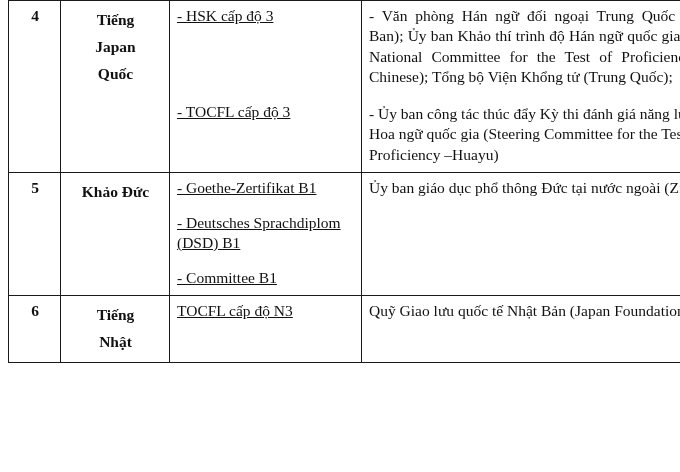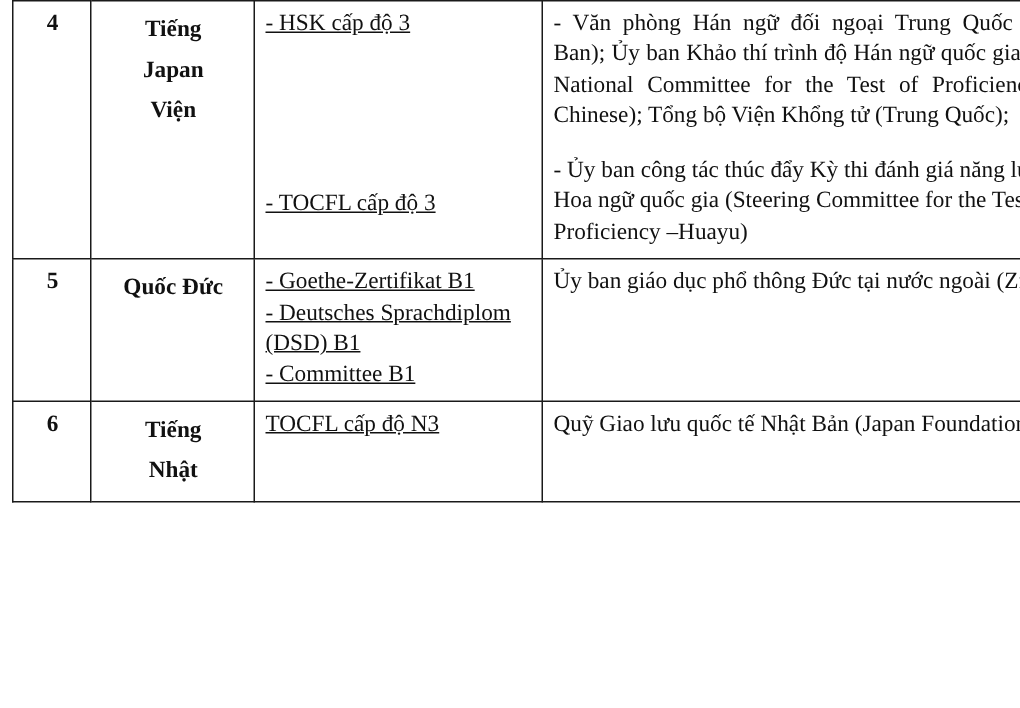--- a/index.html
+++ b/index.html
@@ -45,54 +45,54 @@
     text-align: center;
     line-height: 1.75;
   }
   .lang-cell .line { display: block; }
   .num-cell {
     font-weight: bold;
     text-align: center;
   }
   .just { text-align: justify; text-align-last: left; }
   .cert-block p { margin: 0; }
-  .cert-block p.sp { }
-  .cert-block p.sp-big { margin-top: 100px; }
+  .cert-block p.sp { margin-top: 14px; }
+  .cert-block p.sp-big { margin-top: 76px; }
   .org-block p { margin: 0; }
   .org-block p.sp { margin-top: 16px; }
   .row-4 td { padding-top: 6px; }
 </style>
 </head>
 <body>
 
 <div class="page">
   <table class="doc-table">
     <tbody>
 
       <tr class="row-4">
         <td class="col-no num-cell">4</td>
         <td class="col-lang lang-cell">
           <span class="line">Tiếng</span>
           <span class="line">Japan</span>
-          <span class="line">Viện</span>
+          <span class="line">Quốc</span>
         </td>
         <td class="col-cert cert-block">
           <p>- HSK cấp độ 3</p>
           <p class="sp-big">- TOCFL cấp độ 3</p>
         </td>
         <td class="col-org org-block">
           <p class="just">- Văn phòng Hán ngữ đối ngoại Trung Quốc (Han Ban); Ủy ban Khảo thí trình độ Hán ngữ quốc gia (The National Committee for the Test of Proficiency in Chinese); Tổng bộ Viện Khổng tử (Trung Quốc);</p>
           <p class="sp">- Ủy ban công tác thúc đẩy Kỳ thi đánh giá năng lực Hoa ngữ quốc gia (Steering Committee for the Test of Proficiency –Huayu)</p>
         </td>
       </tr>
 
       <tr>
         <td class="col-no num-cell">5</td>
         <td class="col-lang lang-cell">
-          <span class="line">Quốc Đức</span>
+          <span class="line">Khảo Đức</span>
         </td>
         <td class="col-cert cert-block">
           <p>- Goethe-Zertifikat B1</p>
           <p class="sp">- Deutsches Sprachdiplom (DSD) B1</p>
           <p class="sp">- Committee B1</p>
         </td>
         <td class="col-org org-block">
           <p>Ủy ban giáo dục phổ thông Đức tại nước ngoài (ZfA)</p>
         </td>
       </tr>

